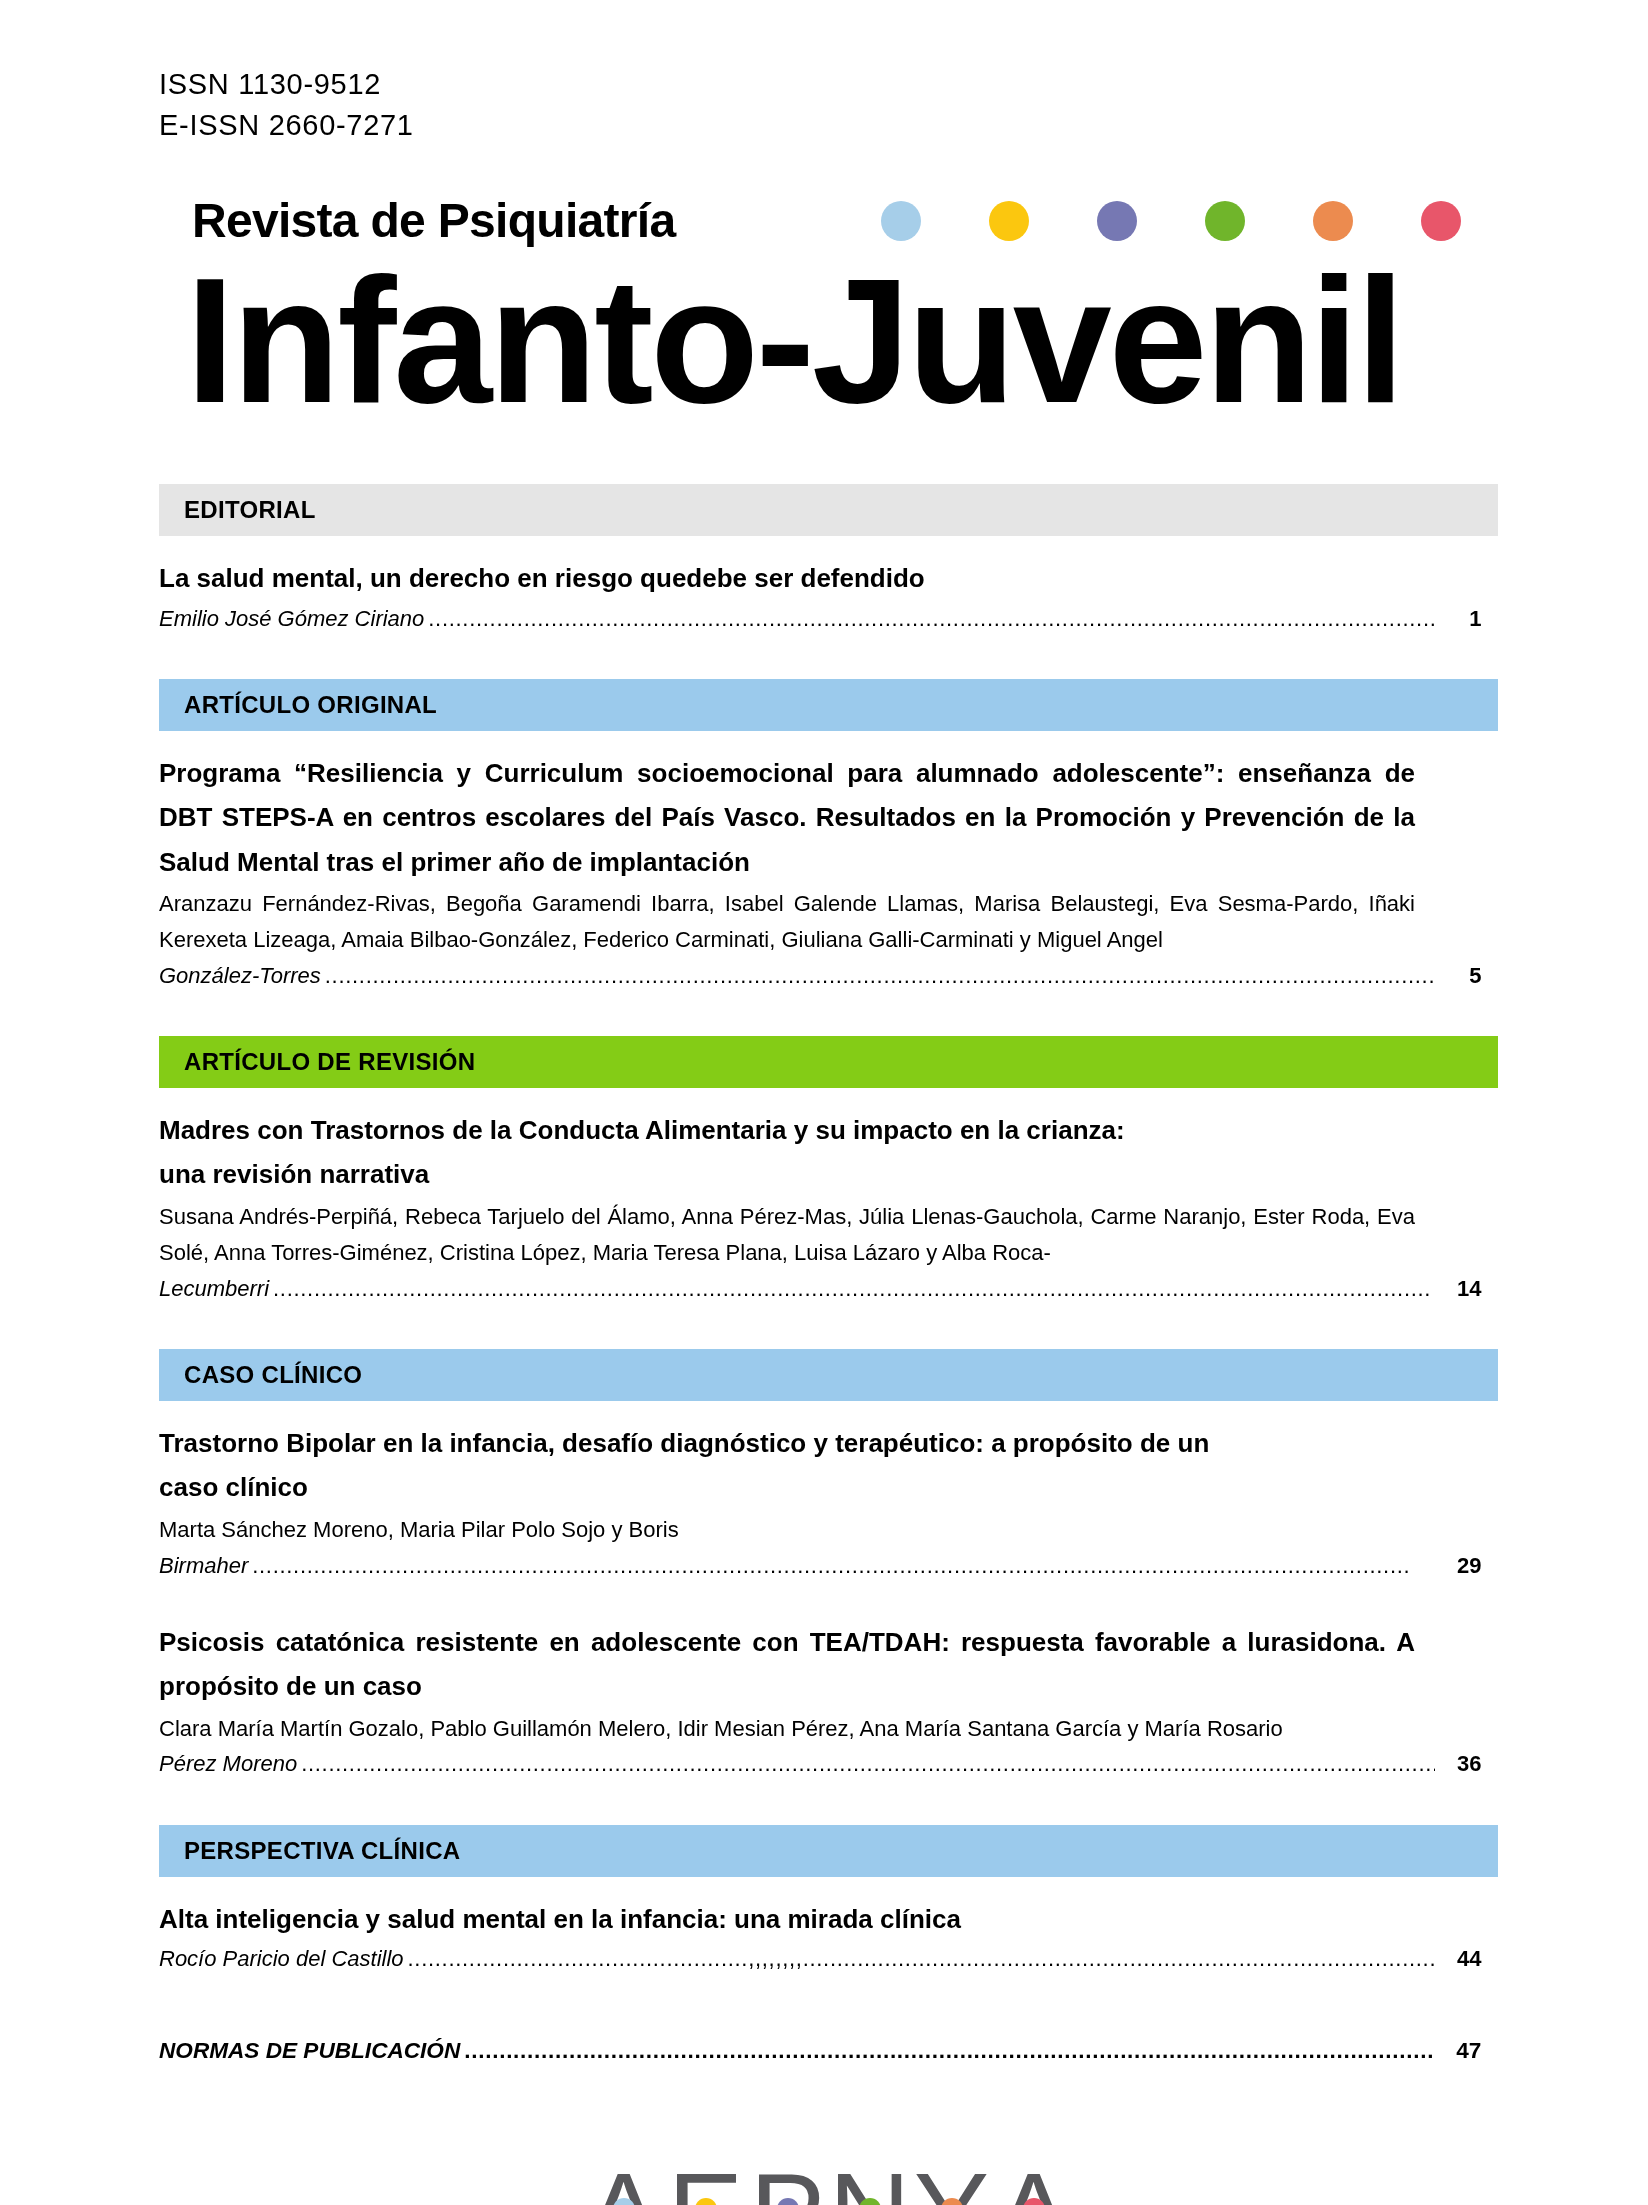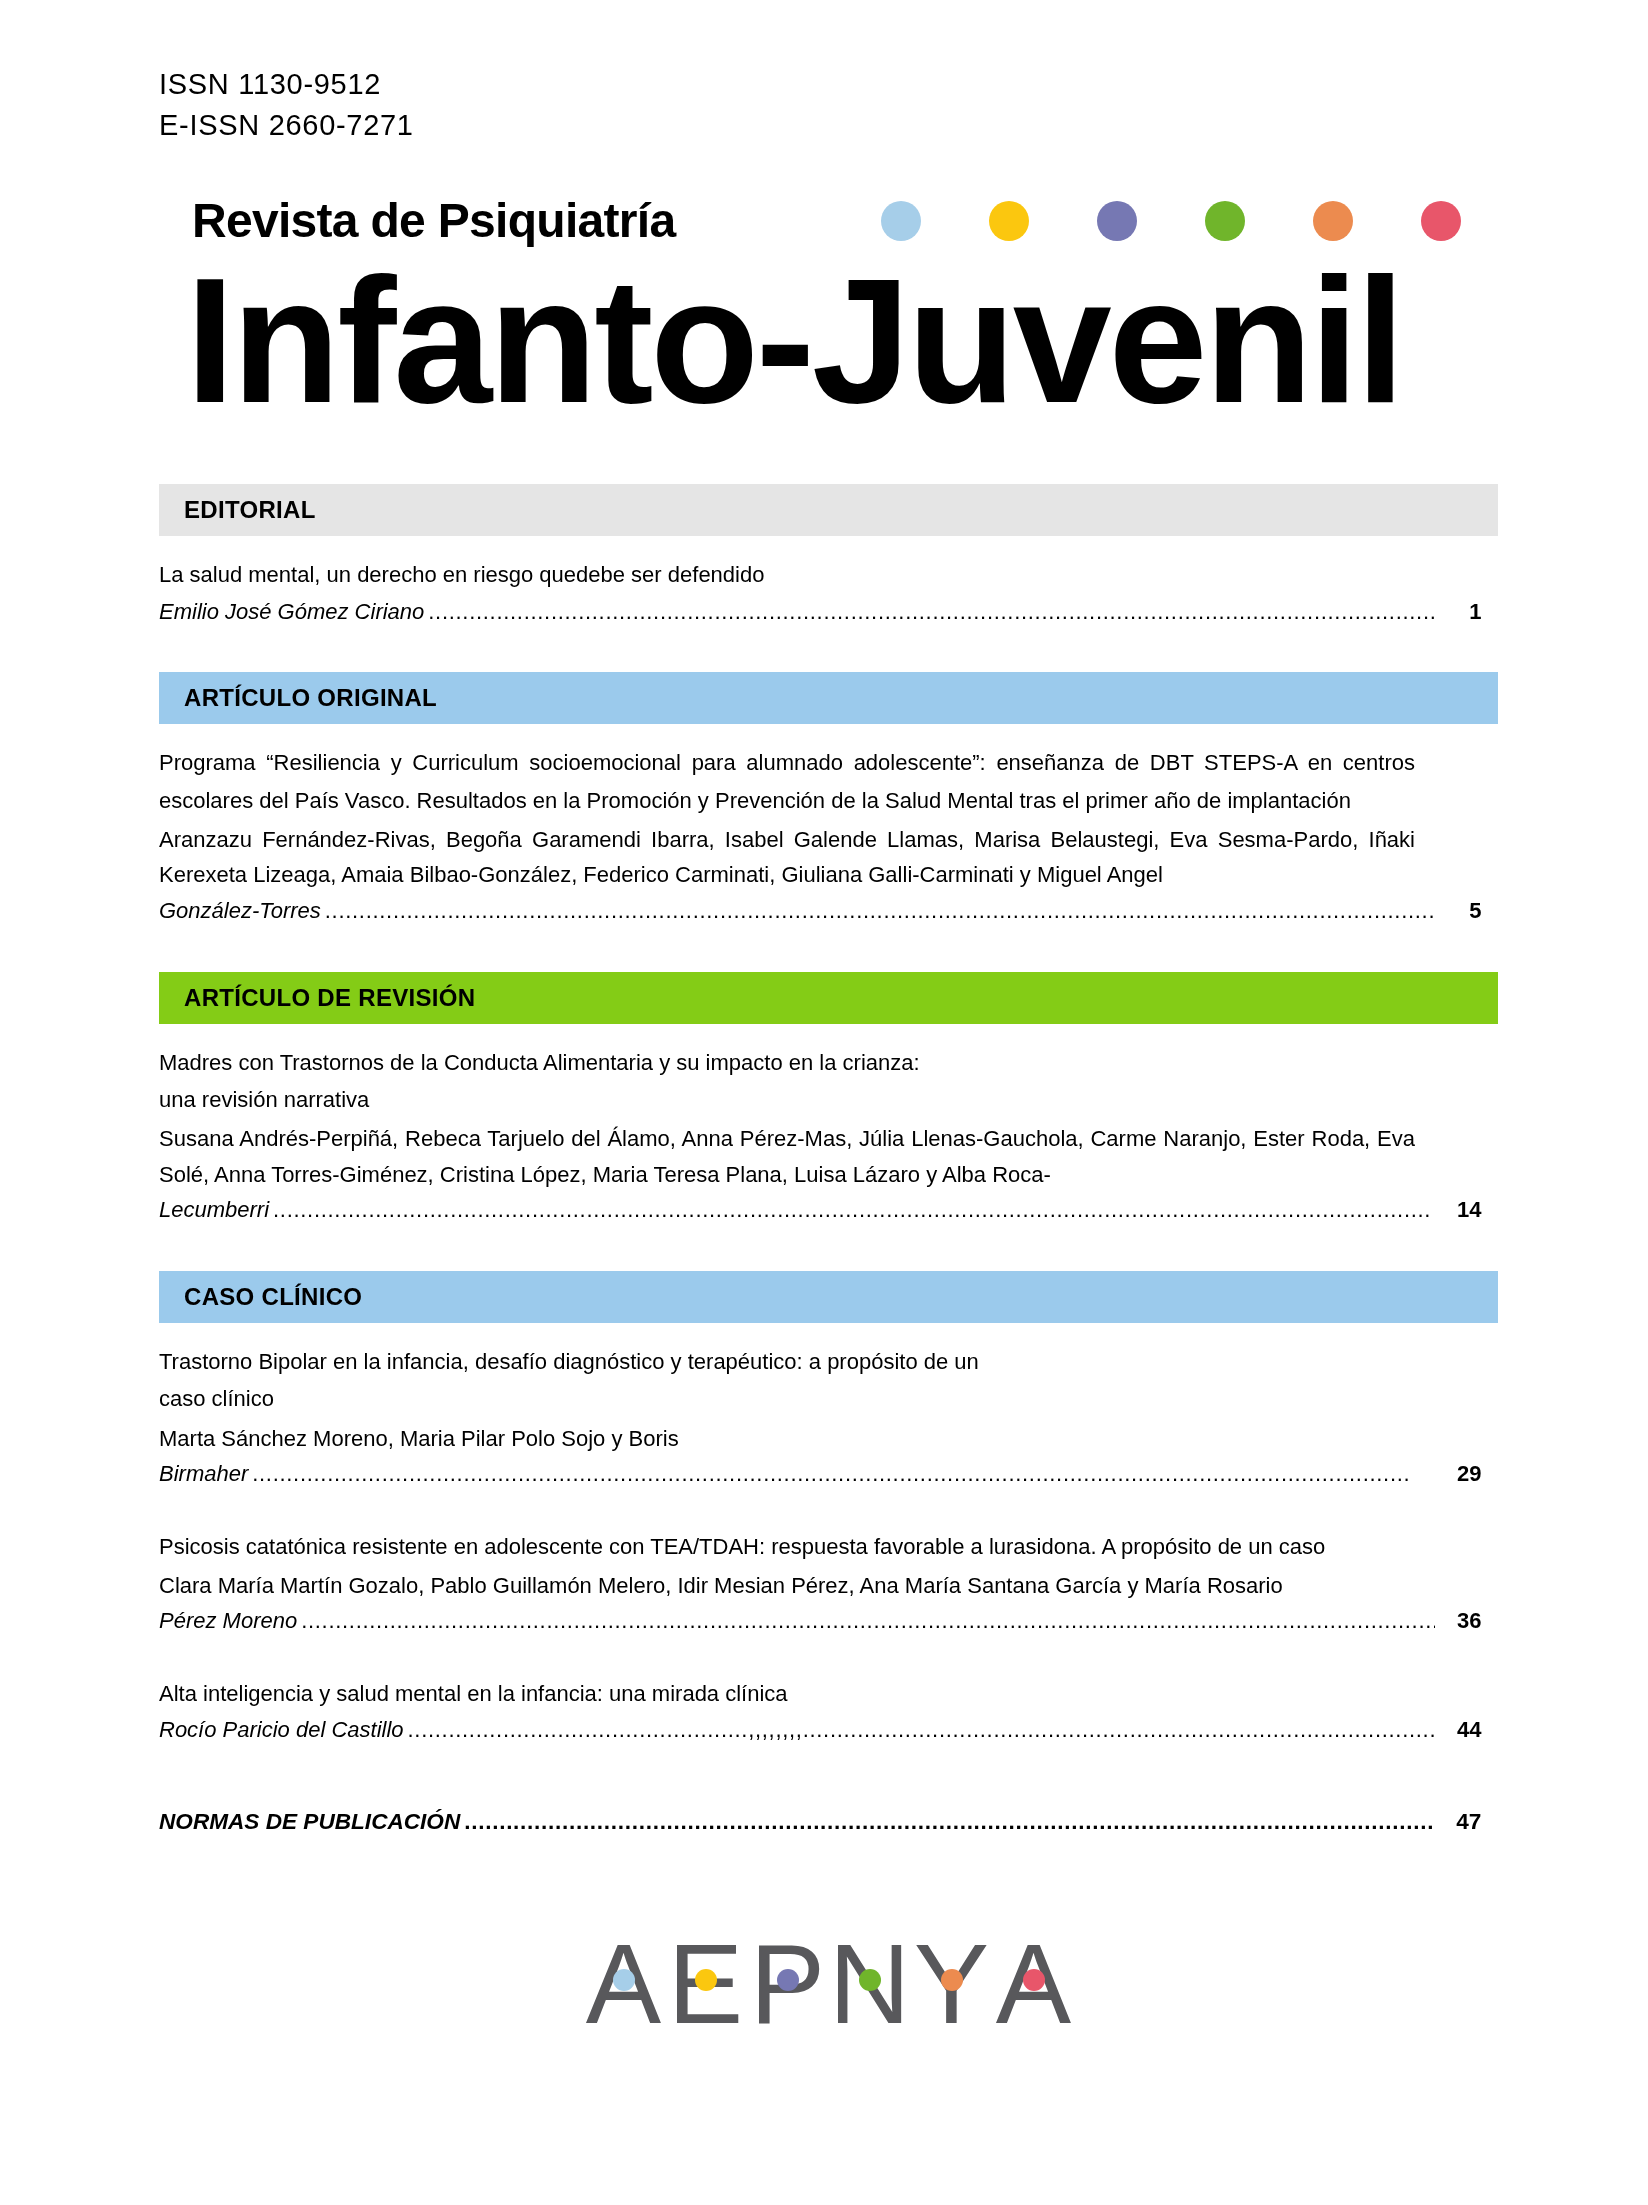--- a/index.html
+++ b/index.html
@@ -31,21 +31,21 @@
   
   .section-bar {
     height: 52px; display: flex; align-items: center;
     padding-left: 25px; font-size: 24px; font-weight: 700;
     margin-top: 43px; letter-spacing: 0.3px;
   }
   .section-bar.first { margin-top: 54px; }
   .entry { margin-top: 20px; }
   .entry + .entry { margin-top: 36px; }
   .entry-title {
-    font-size: 22px; font-weight: 400; line-height: 1.7;
+    font-size: 26px; font-weight: 700; line-height: 1.7;
     text-align: justify; white-space: pre-line; padding-right: 83px;
   }
   .entry-authors {
     font-size: 22px; line-height: 1.62;
     text-align: justify; padding-right: 83px; margin-top: 2.7px;
   }
   .entry-authors:empty { display: none; }
   .tail-line { display: flex; align-items: baseline; font-size: 22px; line-height: 1.62; }
   .tail-authors { font-style: italic; white-space: nowrap; }
   .dot-leader {
@@ -150,20 +150,23 @@
   <div class="entry">
     <div class="entry-title">Psicosis catatónica resistente en adolescente con TEA/TDAH: respuesta favorable a lurasidona. A propósito de un caso</div>
     <div class="entry-authors">Clara María Martín Gozalo, Pablo Guillamón Melero, Idir Mesian Pérez, Ana María Santana García y María Rosario</div>
     <div class="tail-line">
       <span class="tail-authors">Pérez Moreno</span>
       <span class="dot-leader">..........................................................................................................................................................................</span>
       <span class="page-num">36</span>
     </div>
   </div>
 
+  <div class="section-bar" style="background-color: rgb(155, 202, 236);">
+    <span>PERSPECTIVA CLÍNICA</span>
+  </div>
   <div class="entry">
     <div class="entry-title">Alta inteligencia y salud mental en la infancia: una mirada clínica</div>
 
     <div class="tail-line">
       <span class="tail-authors">Rocío Paricio del Castillo</span>
       <span class="dot-leader">..................................................,,,,,,,,........................................................................................................</span>
       <span class="page-num">44</span>
     </div>
   </div>
 

